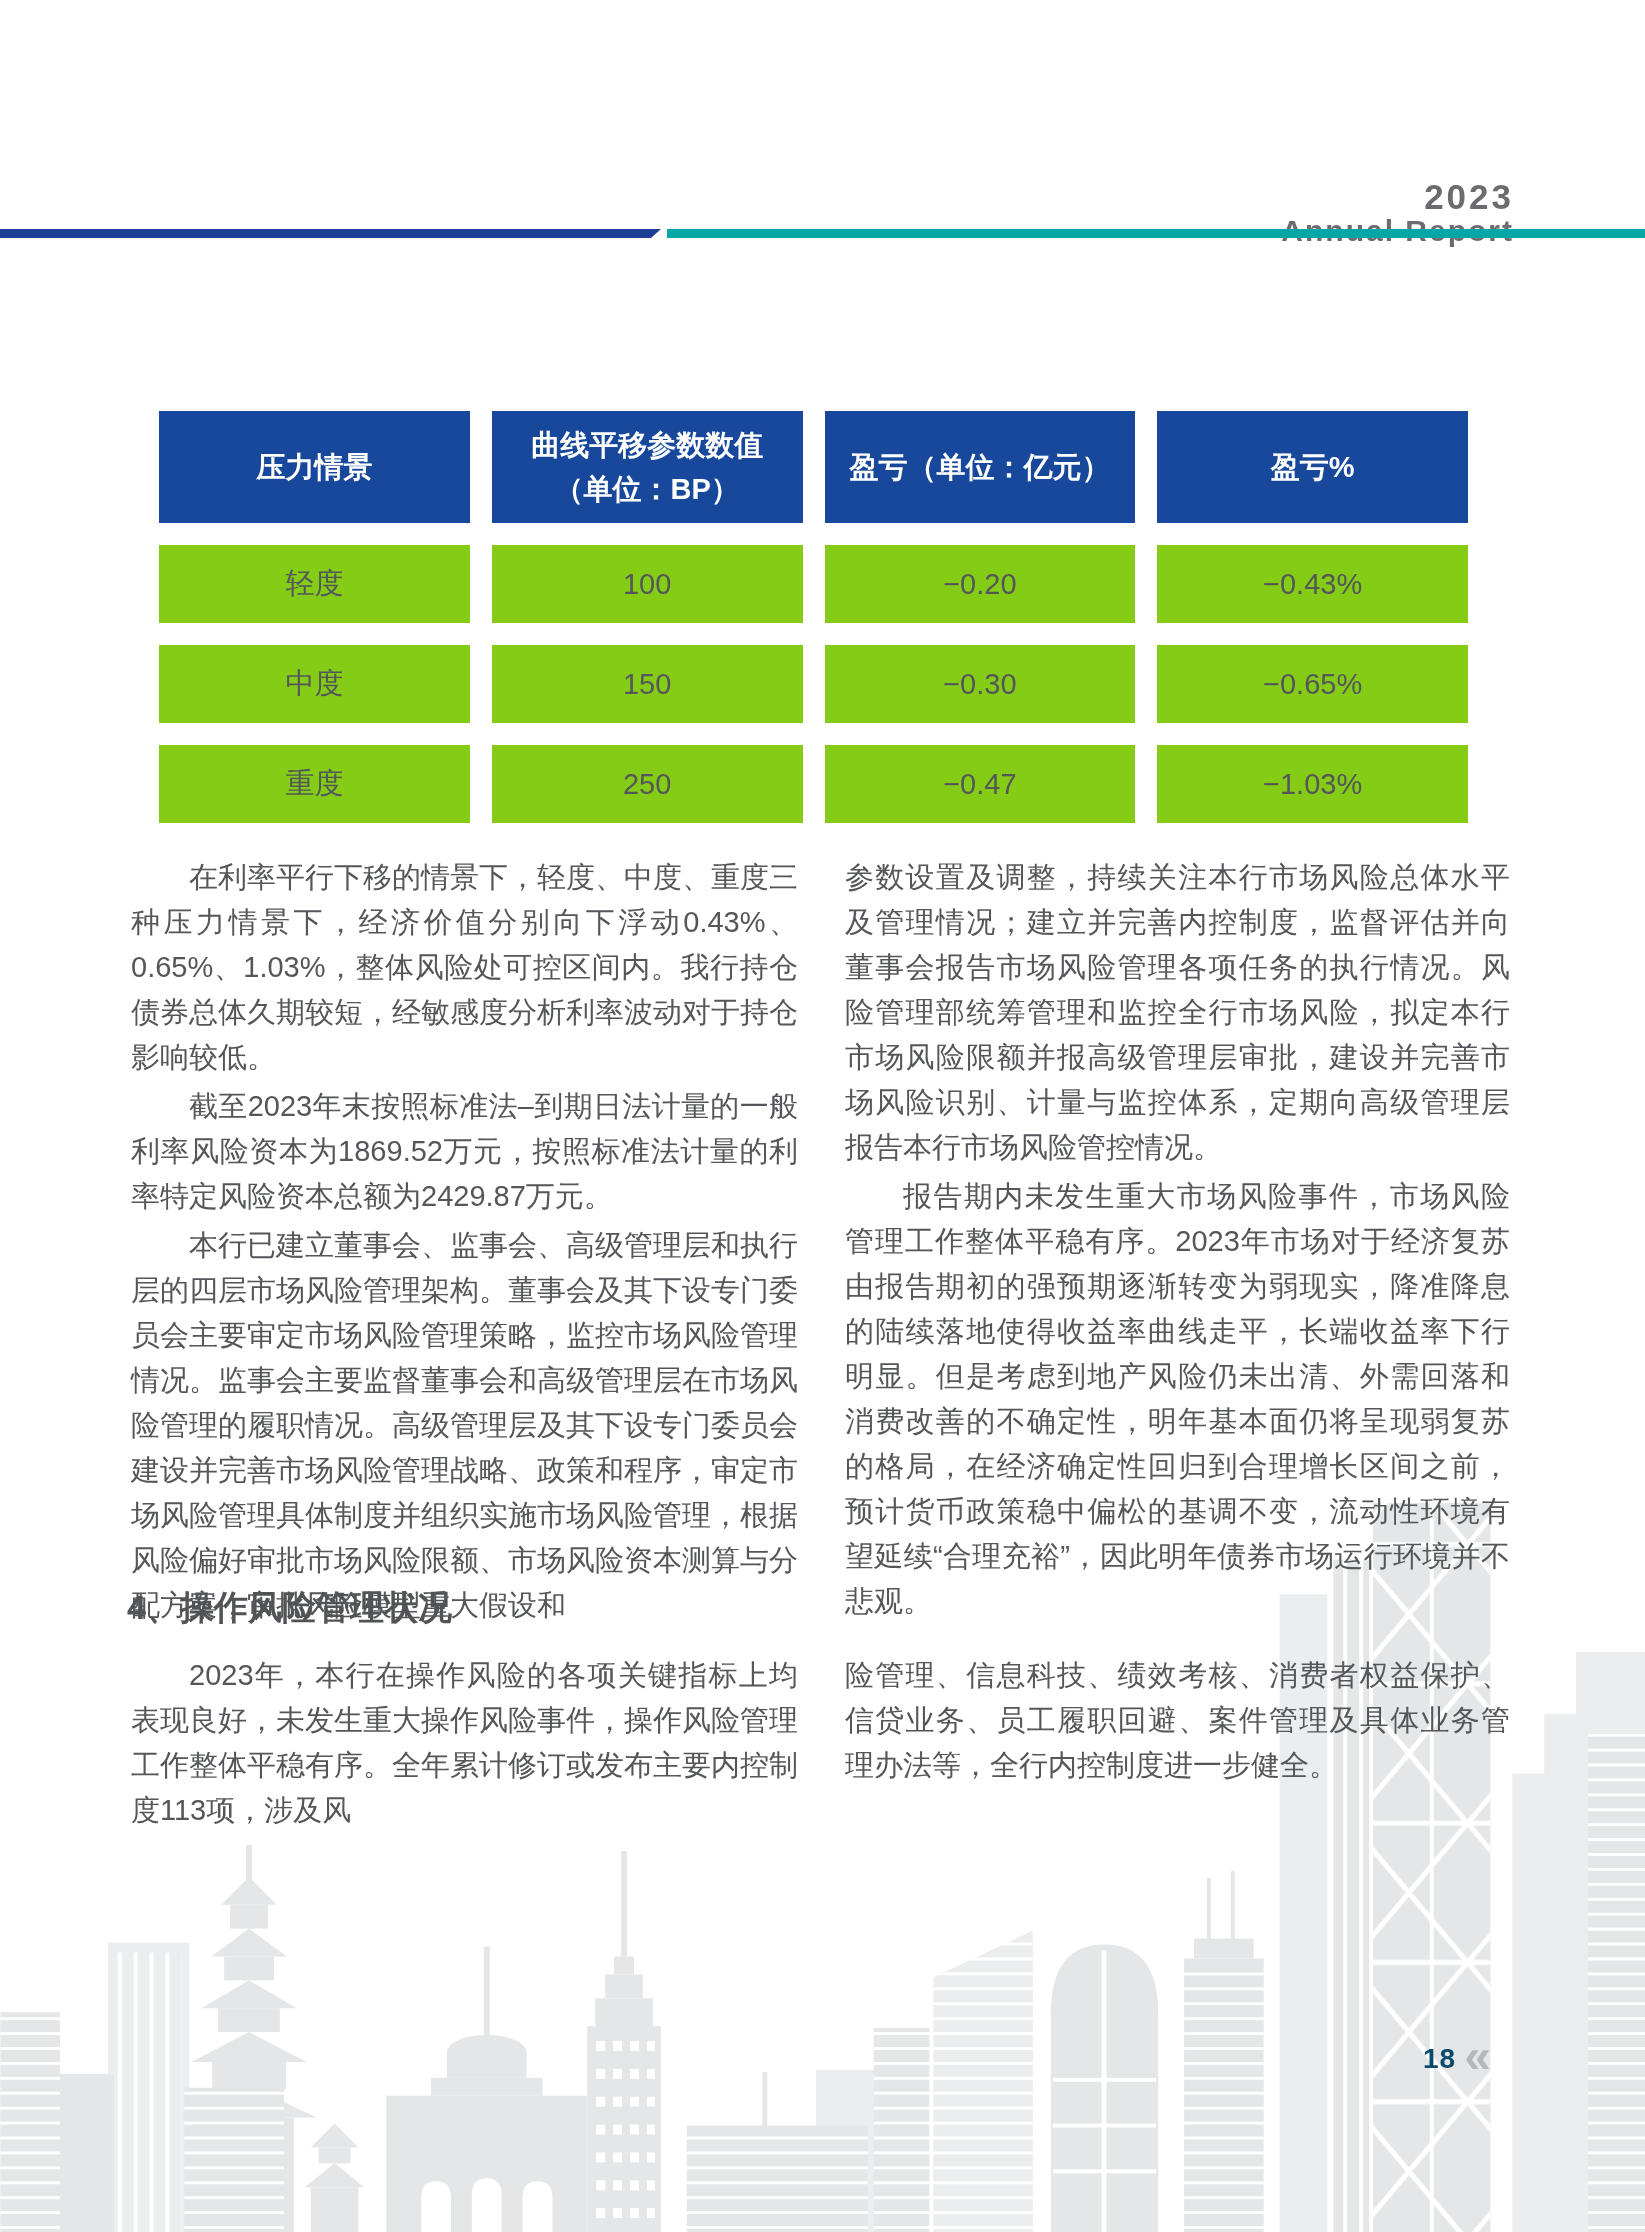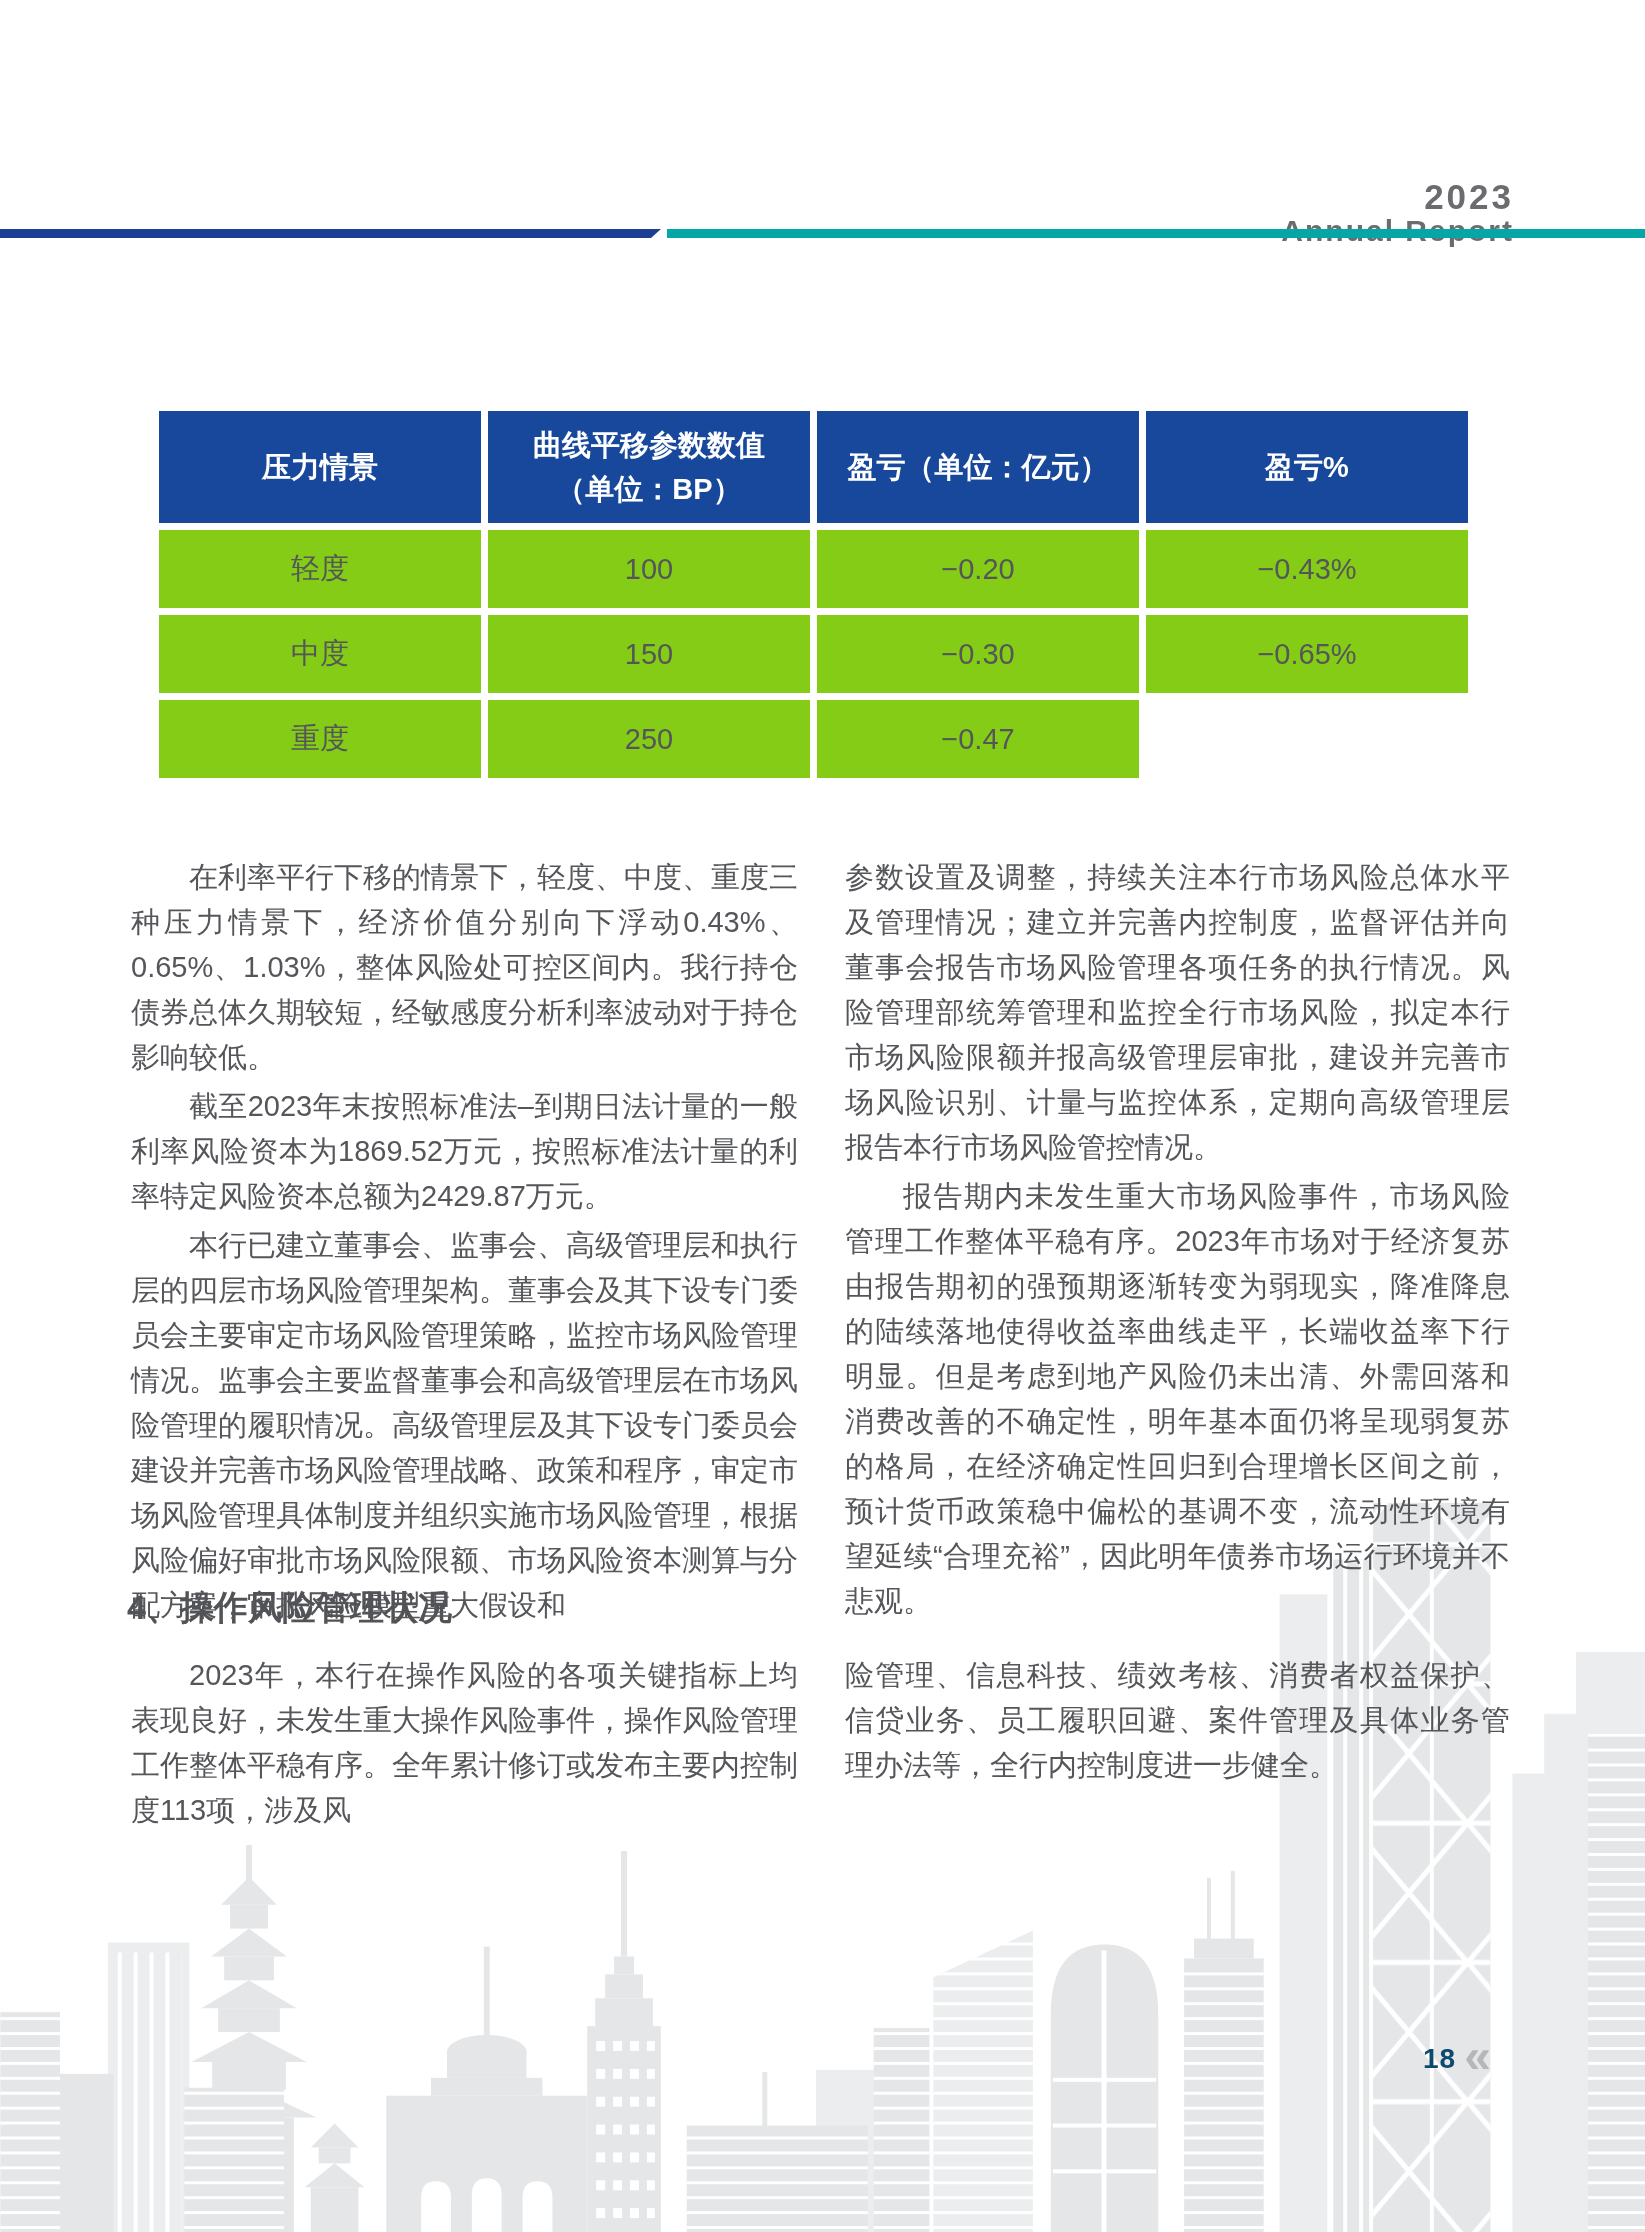--- a/index.html
+++ b/index.html
@@ -13,21 +13,21 @@
   .hdr { position:absolute; top:149px; right:132px; text-align:right; color:#6b6c6f; z-index:1; }
   .hdr-year  { font-size:35px; font-weight:bold; letter-spacing:3px; line-height:36px;margin-top:30px; }
   .hdr-title { font-size:30px; font-weight:bold; letter-spacing:2px; line-height:32px; }
 
   .rule { position:absolute; top:229px; height:9px; z-index:1; }
   .rule-blue { left:0; width:661px; background:#1c3e94;
     clip-path:polygon(0 0,100% 0,calc(100% - 10px) 100%,0 100%); }
   .rule-teal { left:667px; right:0; background:#04a7a5; }
 
   .stress-table { position:absolute; left:159px; top:411px; width:1309px;
-    display:grid; grid-template-columns:repeat(4,1fr); gap:7px; z-index:1; }
+    display:grid; grid-template-columns:repeat(4,1fr); gap:22px; z-index:1; }
   .th { background:#17489b; color:#ffffff; height:112px;
     display:flex; flex-direction:column; justify-content:center; align-items:center;
     font-size:29px; font-weight:bold; line-height:44px; text-align:center; }
   .th-sub:empty { display:none; }
   .td { background:#84cc16; color:#54565a; height:78px;
     display:flex; justify-content:center; align-items:center; font-size:29px; }
 
   .body-col { position:absolute; z-index:1; font-size:29px; line-height:45px;
     color:#54565a; text-align:justify; }
   .body-col p { margin:4px; }
@@ -168,20 +168,21 @@
     <div class="td">−0.43%</div>
 
     <div class="td">中度</div>
     <div class="td">150</div>
     <div class="td">−0.30</div>
     <div class="td">−0.65%</div>
 
     <div class="td">重度</div>
     <div class="td">250</div>
     <div class="td">−0.47</div>
+    <div class="td">−1.03%</div>
   </div>
 
   <div class="body-col" id="m-left">
     <p class="indent">在利率平行下移的情景下，轻度、中度、重度三种压力情景下，经济价值分别向下浮动0.43%、0.65%、1.03%，整体风险处可控区间内。我行持仓债券总体久期较短，经敏感度分析利率波动对于持仓影响较低。</p>
     <p class="indent">截至2023年末按照标准法–到期日法计量的一般利率风险资本为1869.52万元，按照标准法计量的利率特定风险资本总额为2429.87万元。</p>
     <p class="indent">本行已建立董事会、监事会、高级管理层和执行层的四层市场风险管理架构。董事会及其下设专门委员会主要审定市场风险管理策略，监控市场风险管理情况。监事会主要监督董事会和高级管理层在市场风险管理的履职情况。高级管理层及其下设专门委员会建设并完善市场风险管理战略、政策和程序，审定市场风险管理具体制度并组织实施市场风险管理，根据风险偏好审批市场风险限额、市场风险资本测算与分配方案，审批风险模型重大假设和</p>
   </div>
   <div class="body-col" id="m-right">
     <p>参数设置及调整，持续关注本行市场风险总体水平及管理情况；建立并完善内控制度，监督评估并向董事会报告市场风险管理各项任务的执行情况。风险管理部统筹管理和监控全行市场风险，拟定本行市场风险限额并报高级管理层审批，建设并完善市场风险识别、计量与监控体系，定期向高级管理层报告本行市场风险管控情况。</p>
     <p class="indent">报告期内未发生重大市场风险事件，市场风险管理工作整体平稳有序。2023年市场对于经济复苏由报告期初的强预期逐渐转变为弱现实，降准降息的陆续落地使得收益率曲线走平，长端收益率下行明显。但是考虑到地产风险仍未出清、外需回落和消费改善的不确定性，明年基本面仍将呈现弱复苏的格局，在经济确定性回归到合理增长区间之前，预计货币政策稳中偏松的基调不变，流动性环境有望延续“合理充裕”，因此明年债券市场运行环境并不悲观。</p>

